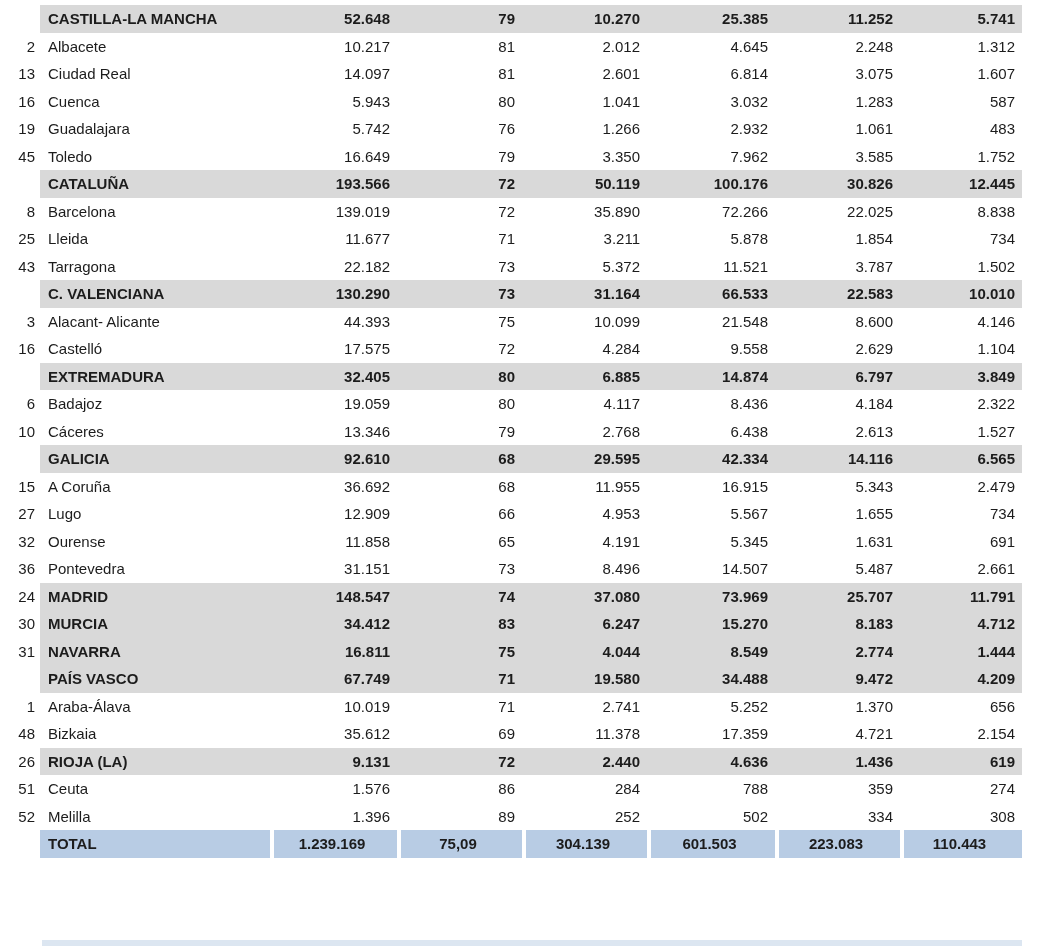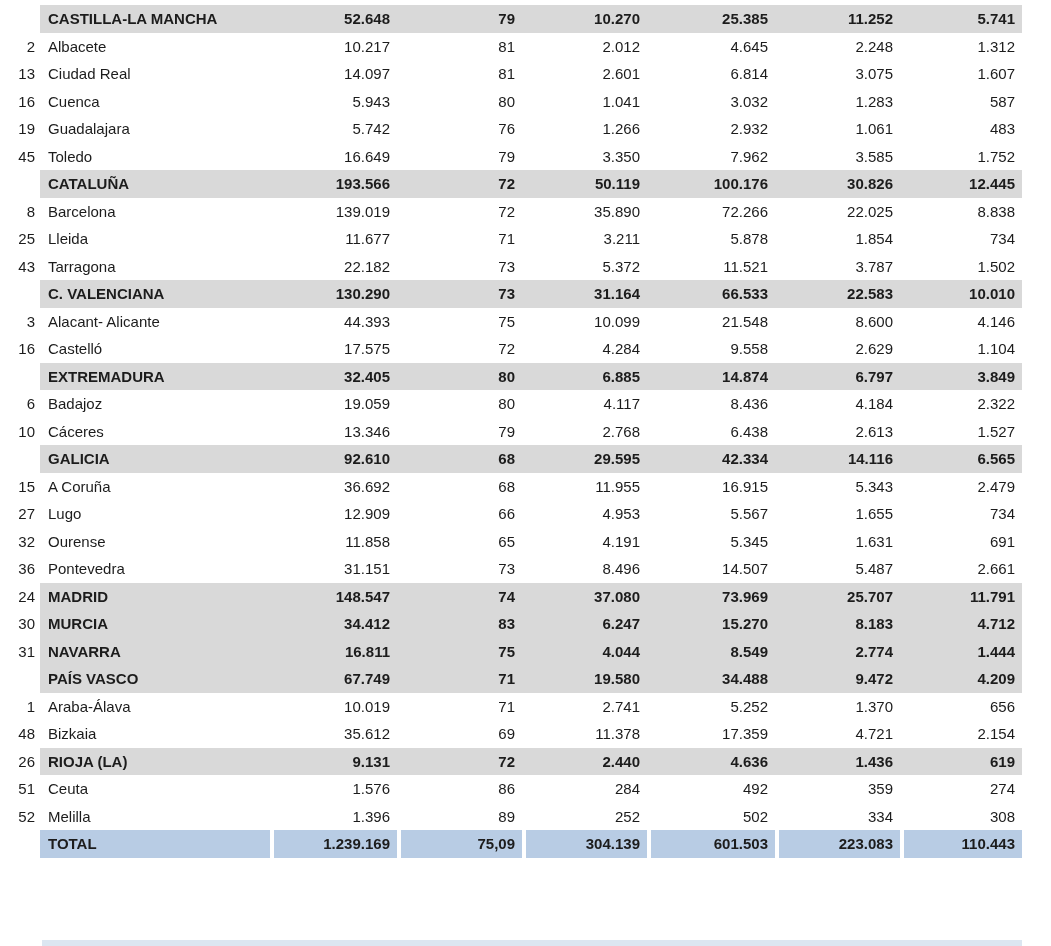--- a/index.html
+++ b/index.html
@@ -47,20 +47,21 @@
   tr.region td.shade {
     background: var(--region-bg, #d9d9d9);
     font-weight: bold;
   }
   tr.total td.shade {
     background: var(--total-bg, #b8cce4);
     font-weight: bold;
   }
   tr.total td.gap {
     border-left: 4px solid #ffffff;
+    text-align: center;
   }
   .bottom-strip {
     position: absolute;
     left: 42px;
     bottom: 0;
     width: 980px;
     height: 6px;
     background: var(--strip-bg, #dce6f1);
   }
 </style>
@@ -359,21 +360,21 @@
           <td class="val shade">4.636</td>
           <td class="val shade">1.436</td>
           <td class="val shade">619</td>
         </tr>
         <tr class="province">
           <td class="num">51</td>
           <td class="name shade">Ceuta</td>
           <td class="val shade">1.576</td>
           <td class="val shade">86</td>
           <td class="val shade">284</td>
-          <td class="val shade">492</td>
+          <td class="val shade">788</td>
           <td class="val shade">359</td>
           <td class="val shade">274</td>
         </tr>
         <tr class="province">
           <td class="num">52</td>
           <td class="name shade">Melilla</td>
           <td class="val shade">1.396</td>
           <td class="val shade">89</td>
           <td class="val shade">252</td>
           <td class="val shade">502</td>

